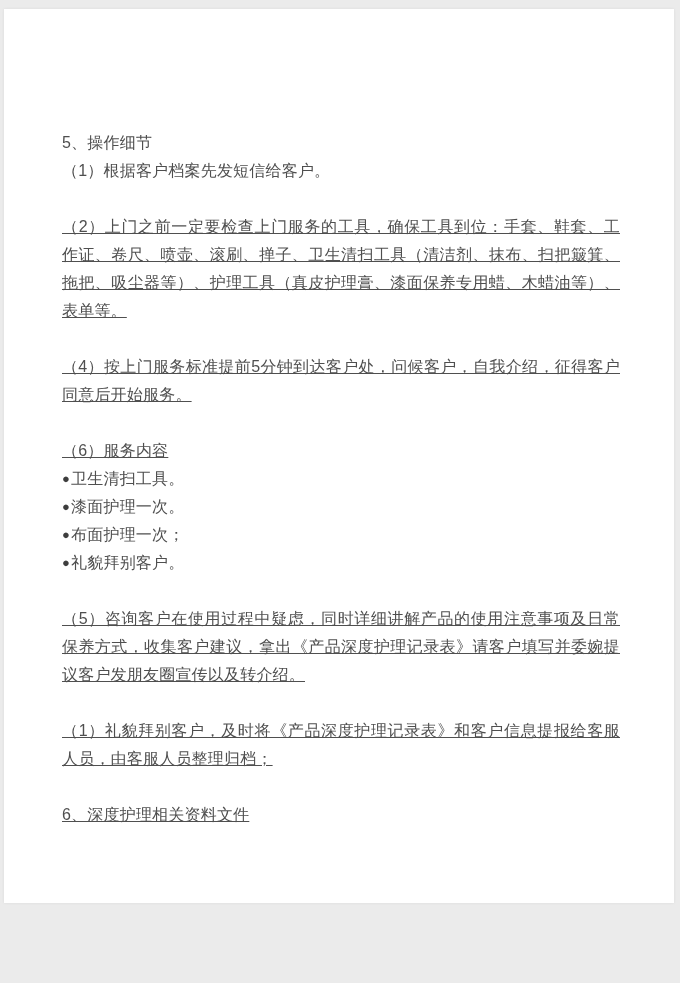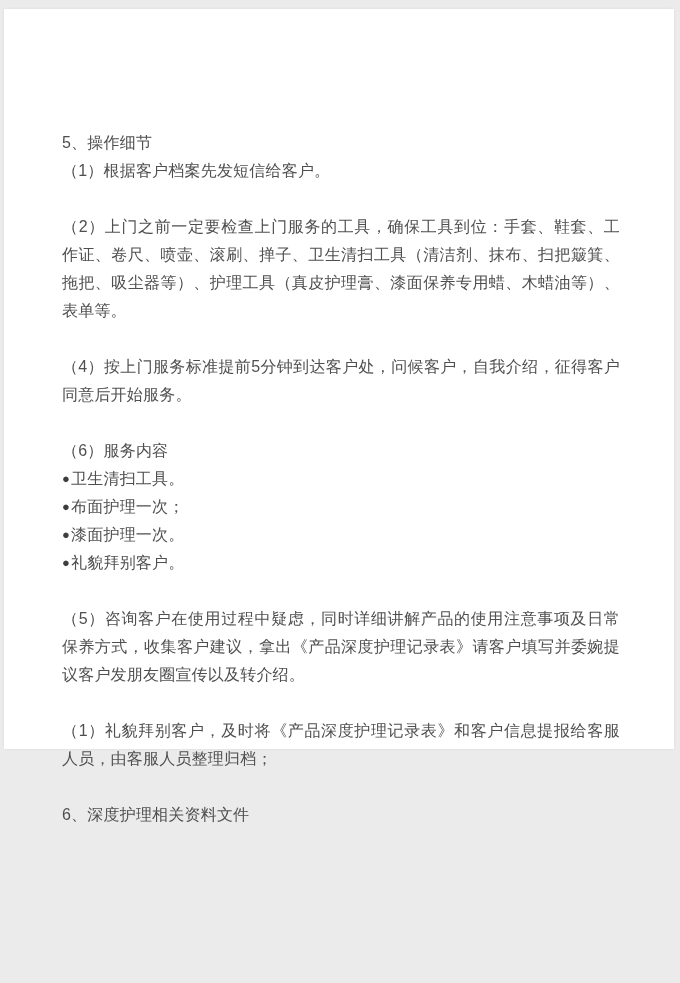--- a/index.html
+++ b/index.html
@@ -15,41 +15,42 @@
     position: relative;
     width: 680px;
     height: 983px;
     background: #ebebeb;
   }
   .paper {
     position: absolute;
     left: 4px;
     top: 9px;
     width: 670px;
-    height: 740px;
+    height: 894px;
     background: #ffffff;
     box-shadow: 0 0 3px rgba(0,0,0,0.07);
   }
   .content {
     position: absolute;
     left: 58px;
     top: 120px;
     width: 558px;
     font-size: 16px;
     line-height: 28px;
     color: #4f4f4f;
     text-align: justify;
     letter-spacing: 0.2px;
   }
   .content p {
     margin: 0;
     padding: 0;
   }
   .gap {
     margin-top: 28px !important;
+    text-decoration: underline;
   }
   .bullet-row .marker {
     display: inline-block;
     font-size: 13px;
     vertical-align: 1px;
     margin-right: 1px;
     color: #3d3d3d;
   }
 </style>
 </head>
@@ -65,23 +66,23 @@
 
 
       <p class="gap">（2）上门之前一定要检查上门服务的工具，确保工具到位：手套、鞋套、工作证、卷尺、喷壶、滚刷、掸子、卫生清扫工具（清洁剂、抹布、扫把簸箕、拖把、吸尘器等）、护理工具（真皮护理膏、漆面保养专用蜡、木蜡油等）、表单等。</p>
 
       <p class="gap">（4）按上门服务标准提前5分钟到达客户处，问候客户，自我介绍，征得客户同意后开始服务。</p>
 
       <p class="gap">（6）服务内容</p>
 
       <p class="bullet-row"><span class="marker">●</span><span>卫生清扫工具。</span></p>
 
+      <p class="bullet-row"><span class="marker">●</span><span>漆面护理一次。</span></p>
+
       <p class="bullet-row"><span class="marker">●</span><span>布面护理一次；</span></p>
-
-      <p class="bullet-row"><span class="marker">●</span><span>漆面护理一次。</span></p>
 
       <p class="bullet-row"><span class="marker">●</span><span>礼貌拜别客户。</span></p>
 
       <p class="gap">（5）咨询客户在使用过程中疑虑，同时详细讲解产品的使用注意事项及日常保养方式，收集客户建议，拿出《产品深度护理记录表》请客户填写并委婉提议客户发朋友圈宣传以及转介绍。</p>
 
       <p class="gap">（1）礼貌拜别客户，及时将《产品深度护理记录表》和客户信息提报给客服人员，由客服人员整理归档；</p>
 
       <p class="gap">6、深度护理相关资料文件</p>
 
     </div>

